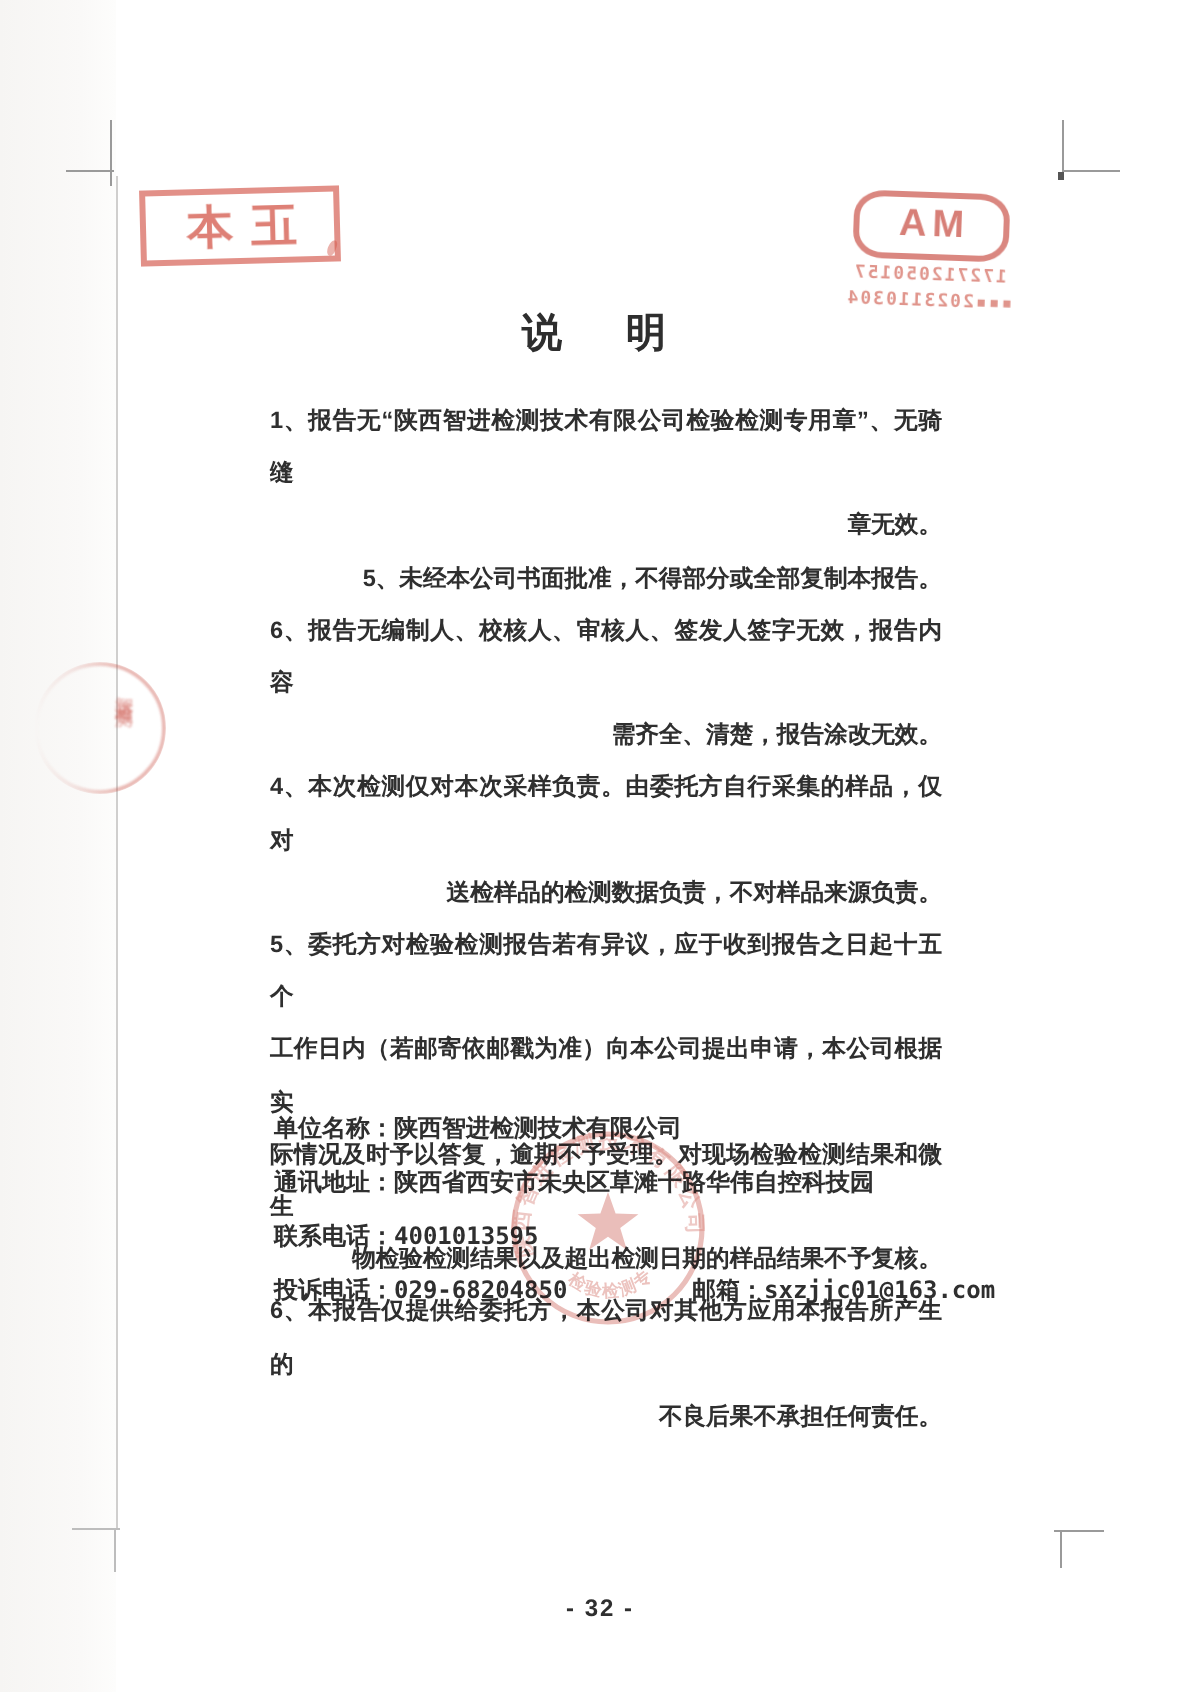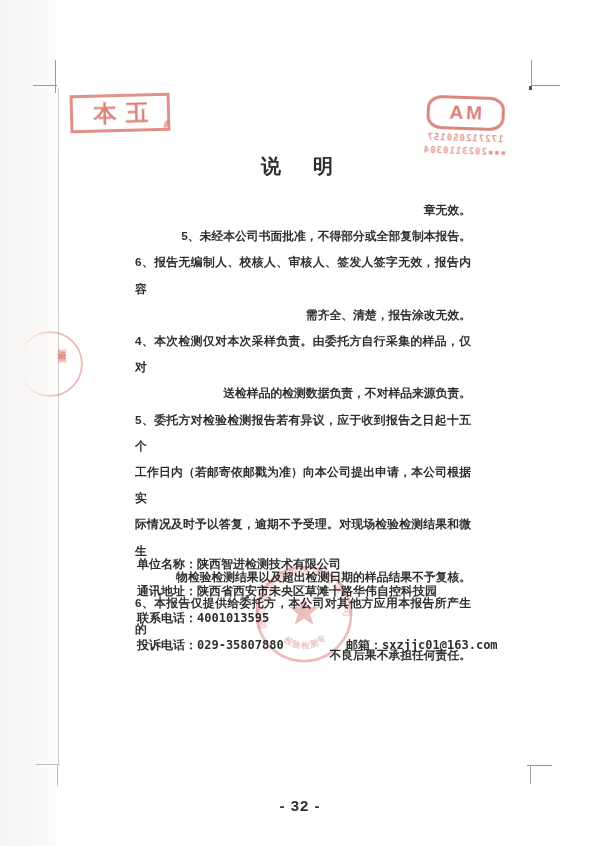--- a/index.html
+++ b/index.html
@@ -38,21 +38,21 @@
   .contact{
     position:absolute;top:551px;left:137px;width:360px;
     font-size:12px;font-weight:600;color:#2f2f2f;
   }
   .c-row{position:relative;height:27px;line-height:27px;white-space:nowrap;}
   .mono{font-family:"DejaVu Sans Mono","Liberation Mono",monospace;font-weight:700;}
   .email-group{position:absolute;left:181px;top:0;padding-left:28px;}
   
   .page-num{
     position:absolute;top:797px;left:0;width:600px;text-align:center;
-    font-size:15px;font-weight:700;color:#2f2f2f;letter-spacing:1px;
+    font-size:12px;font-weight:700;color:#2f2f2f;letter-spacing:1px;
   }
   
   .stamp-original{
     position:absolute;left:70px;top:94px;width:94px;height:32px;
     border:3px solid rgba(211,85,72,0.65);
     display:flex;align-items:center;justify-content:center;
     transform:rotate(-1.5deg);filter:blur(0.3px);
   }
   .stamp-original .txt{
     transform:scaleX(-1);
@@ -111,20 +111,21 @@
 <div class="mark" style="left:531px;top:85px;width:29px;height:1px;"></div>
 <div class="dot" style="left:529px;top:86px;"></div>
 <div class="mark" style="left:57px;top:764px;width:1px;height:22px;background:#bdbdbd;"></div>
 <div class="mark" style="left:36px;top:764px;width:24px;height:1px;background:#bdbdbd;"></div>
 <div class="mark" style="left:530px;top:765px;width:1px;height:19px;"></div>
 <div class="mark" style="left:527px;top:765px;width:25px;height:1px;"></div>
 
 <div class="doc-title">说　明</div>
 
 <div class="notes">
+  <span class="ln j">1、报告无“陕西智进检测技术有限公司检验检测专用章”、无骑缝</span>
   <span class="ln">章无效。</span>
   <span class="ln">5、未经本公司书面批准，不得部分或全部复制本报告。</span>
   <span class="ln j">6、报告无编制人、校核人、审核人、签发人签字无效，报告内容</span>
   <span class="ln">需齐全、清楚，报告涂改无效。</span>
   <span class="ln j">4、本次检测仅对本次采样负责。由委托方自行采集的样品，仅对</span>
   <span class="ln">送检样品的检测数据负责，不对样品来源负责。</span>
   <span class="ln j">5、委托方对检验检测报告若有异议，应于收到报告之日起十五个</span>
   <span class="ln j">工作日内（若邮寄依邮戳为准）向本公司提出申请，本公司根据实</span>
   <span class="ln j">际情况及时予以答复，逾期不予受理。对现场检验检测结果和微生</span>
   <span class="ln">物检验检测结果以及超出检测日期的样品结果不予复核。</span>
@@ -136,21 +137,21 @@
   <div class="c-row">
     <span>单位名称：</span><span>陕西智进检测技术有限公司</span>
   </div>
   <div class="c-row">
     <span>通讯地址：</span><span>陕西省西安市未央区草滩十路华伟自控科技园</span>
   </div>
   <div class="c-row">
     <span>联系电话：</span><span class="mono">4001013595</span>
   </div>
   <div class="c-row">
-    <span>投诉电话：</span><span class="mono">029-35807880</span>
+    <span>投诉电话：</span><span class="mono">029-68204850</span>
     <span class="email-group">
       <span>邮箱：</span><span class="mono">sxzjjc01@163.com</span>
     </span>
   </div>
 </div>
 
 <div class="page-num">- 32 -</div>
 
 <div class="stamp-original">
   <span class="txt">正本</span>

